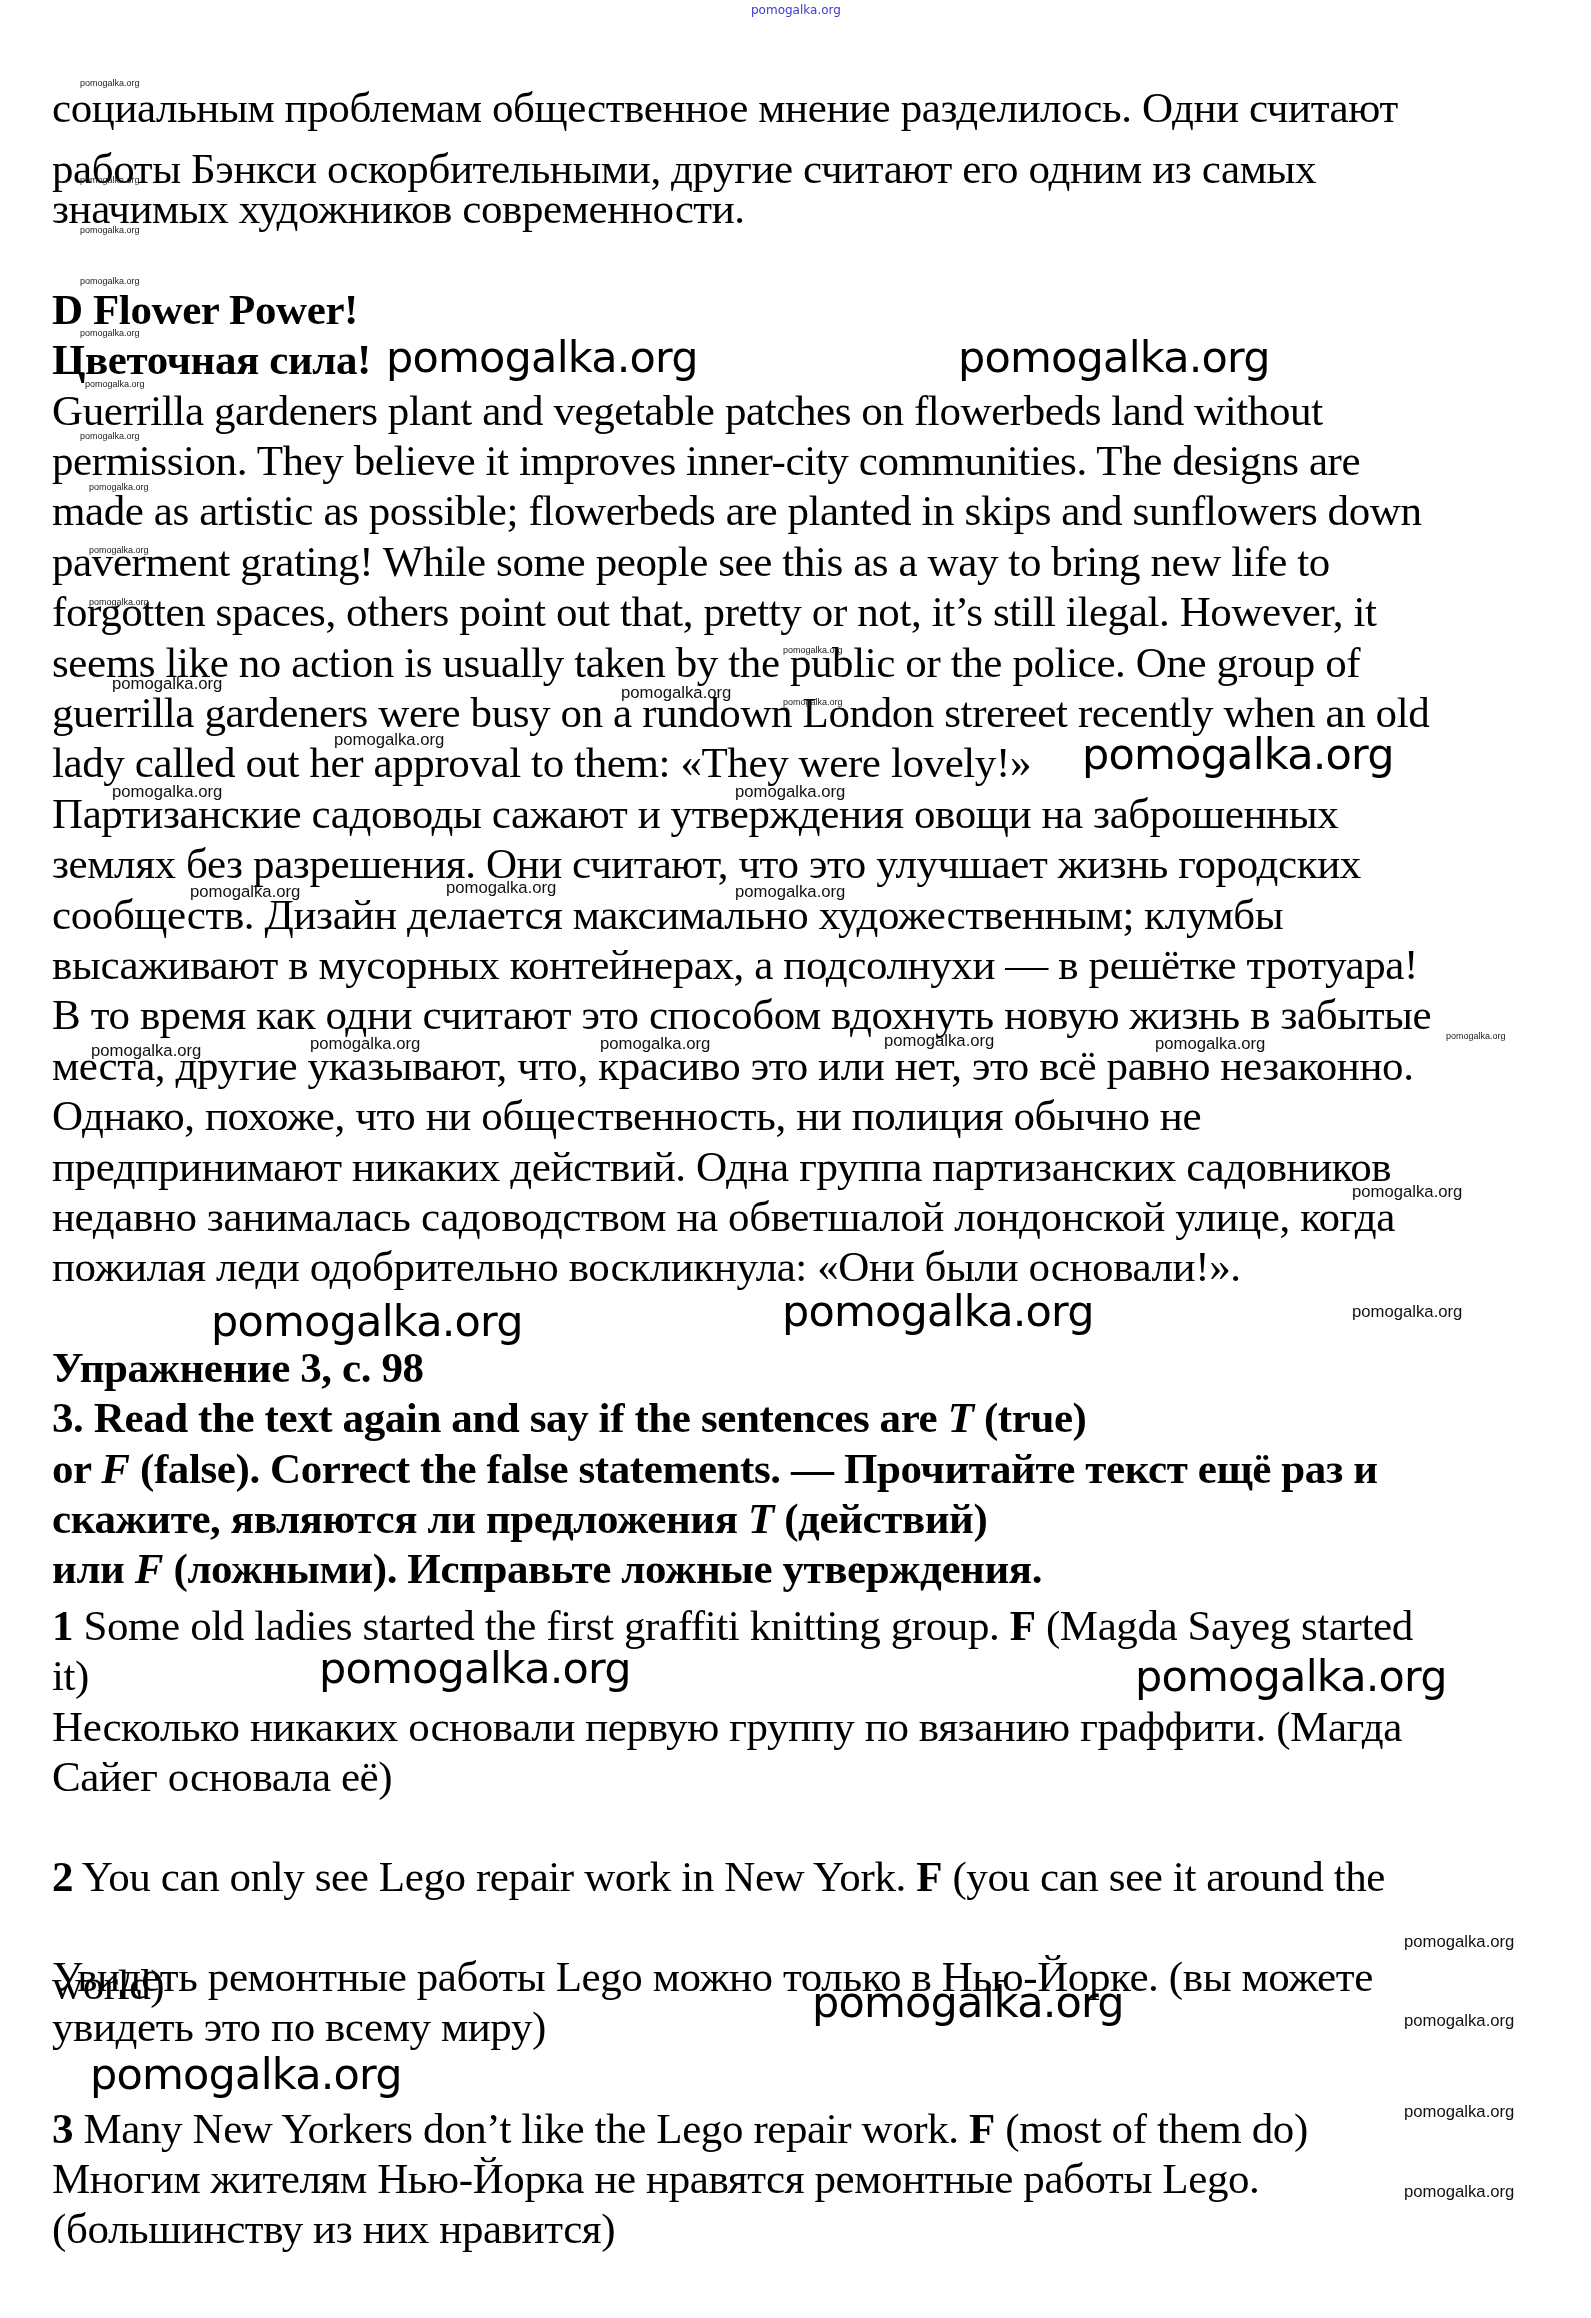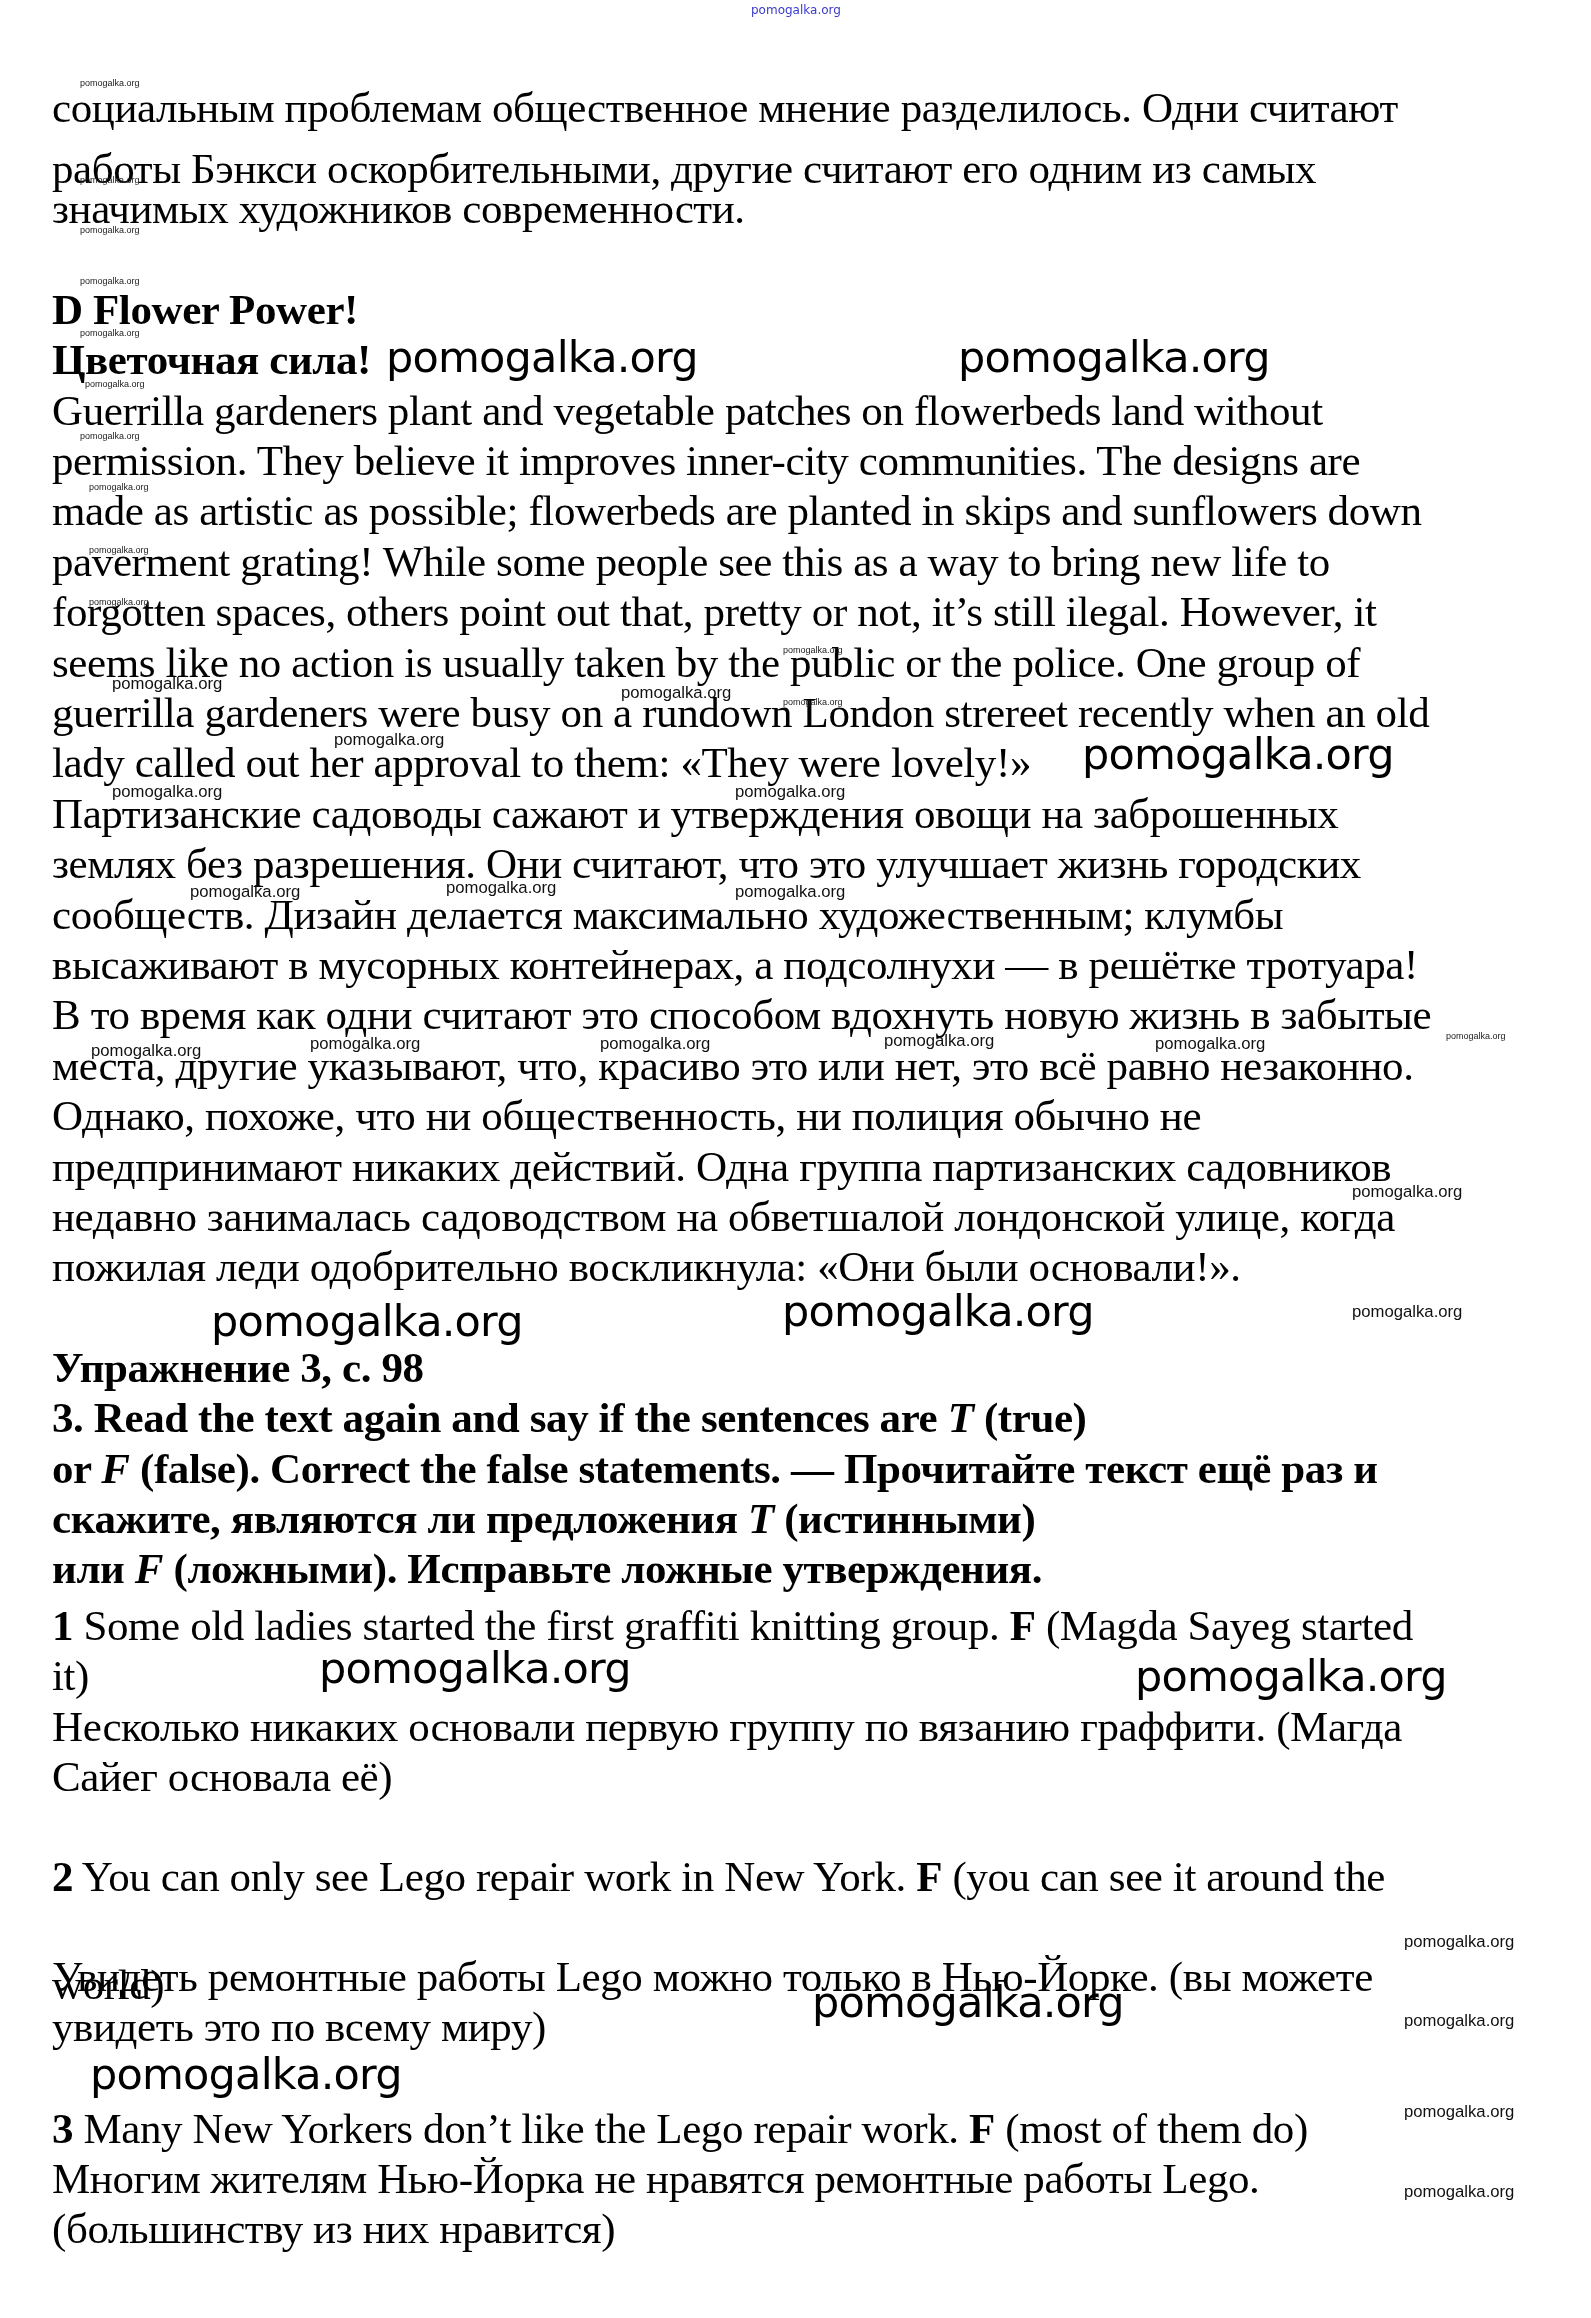--- a/index.html
+++ b/index.html
@@ -47,21 +47,21 @@
 
 <div class="line bold" style="top:1343px">Упражнение 3, с. 98</div>
 
 <div class="line bold" style="top:1393px">
   <span>3. Read the text again and say if the sentences are </span><span class="it">T</span><span> (true)</span>
 </div>
 <div class="line bold" style="top:1444px">
   <span>or </span><span class="it">F</span><span> (false). Correct the false statements. — Прочитайте текст ещё раз и</span>
 </div>
 <div class="line bold" style="top:1494px">
-  <span>скажите, являются ли предложения </span><span class="it">T</span><span> (истинными)</span>
+  <span>скажите, являются ли предложения </span><span class="it">T</span><span> (действий)</span>
 </div>
 <div class="line bold" style="top:1544px">
   <span>или </span><span class="it">F</span><span> (ложными). Исправьте ложные утверждения.</span>
 </div>
 
 <div class="line" style="top:1601px">
   <span class="bold">1</span><span> Some old ladies started the first graffiti knitting group. </span><span class="bold">F</span><span> (Magda Sayeg started</span>
 </div>
 <div class="line" style="top:1651px">it)</div>
 <div class="line" style="top:1702px">Несколько никаких основали первую группу по вязанию граффити. (Магда</div>

